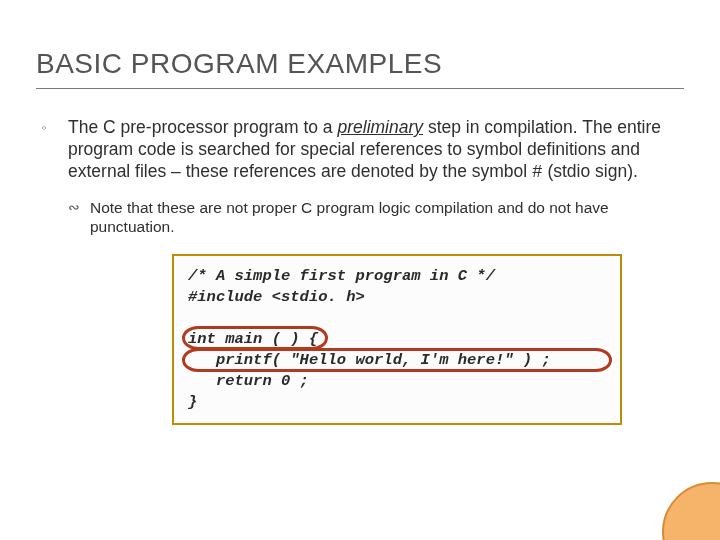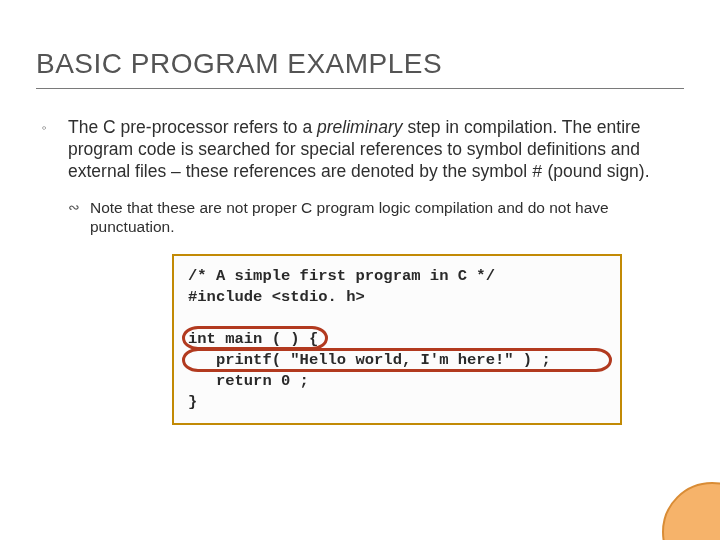--- a/index.html
+++ b/index.html
@@ -48,38 +48,39 @@
     color: #2f2f2f;
     margin: 0 0 18px 26px;
   }
   .lvl2 .bullet {
     flex: 0 0 22px;
     font-size: 14px;
     padding-top: 1px;
     color: #555;
   }
   .bold { font-weight: 400; }
-  .italic { font-style: italic; }
+  .italic { font-style: italic; text-decoration: underline; }
   .mono { font-family: "Courier New", Courier, monospace; }
   .code-wrap {
     margin-left: 130px;
     width: 450px;
     position: relative;
   }
   .code-box {
     border: 2px solid #c28a05;
     background: #fcfcfc;
     padding: 10px 14px 10px 14px;
     font-family: "Courier New", Courier, monospace;
     font-size: 15.5px;
     font-weight: 700;
     line-height: 1.35;
     color: #2a2a2a;
     white-space: pre;
     position: relative;
+    font-style: italic;
   }
   .highlight-ring {
     position: absolute;
     border: 3px solid #b23a1f;
     border-radius: 16px / 12px;
     pointer-events: none;
   }
   .corner-circle {
     position: absolute;
     right: -42px;
@@ -96,21 +97,21 @@
 
 <div class="slide">
 
   <h1 class="title">BASIC PROGRAM EXAMPLES</h1>
 
   <div class="body">
 
     <div class="lvl1">
       <span class="bullet">◦</span>
       <div>
-        <span>The </span><span class="bold">C pre-processor</span><span> refers to a </span><span class="italic">preliminary</span><span> step in compilation.  The entire program code is searched for special references to symbol definitions and external files – these references are denoted by the symbol </span><span class="mono">#</span><span>  (pound sign).</span>
+        <span>The </span><span class="bold">C pre-processor</span><span> program to a </span><span class="italic">preliminary</span><span> step in compilation.  The entire program code is searched for special references to symbol definitions and external files – these references are denoted by the symbol </span><span class="mono">#</span><span>  (stdio sign).</span>
       </div>
     </div>
 
     <div class="lvl2">
       <span class="bullet">∾</span>
       <div>Note that these are not proper C program logic compilation and do not have punctuation.</div>
     </div>
 
     <div class="code-wrap">
       <div class="code-box"><span>/* A simple first program in C */</span>

